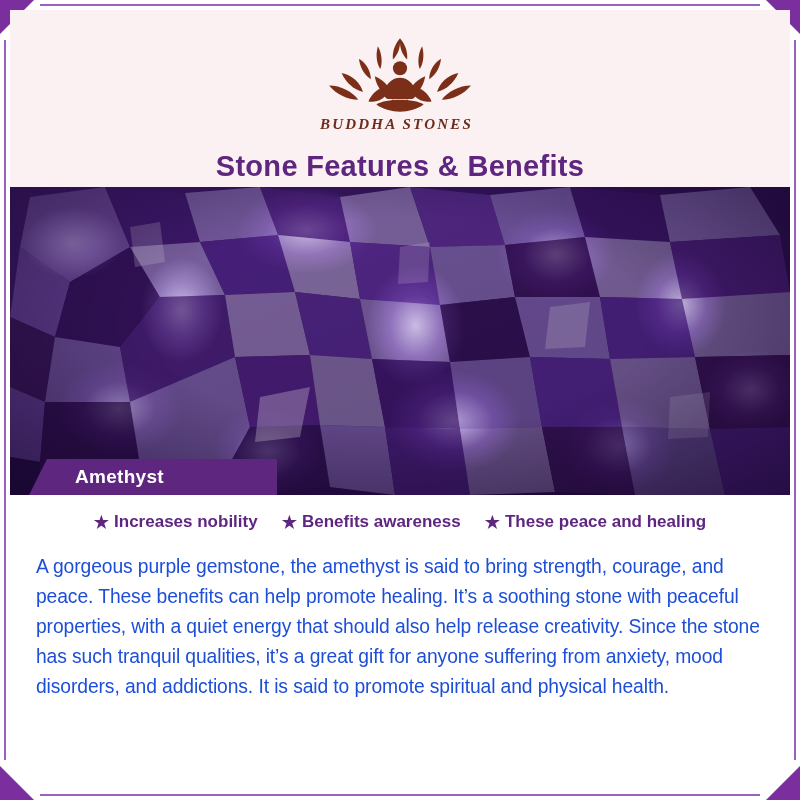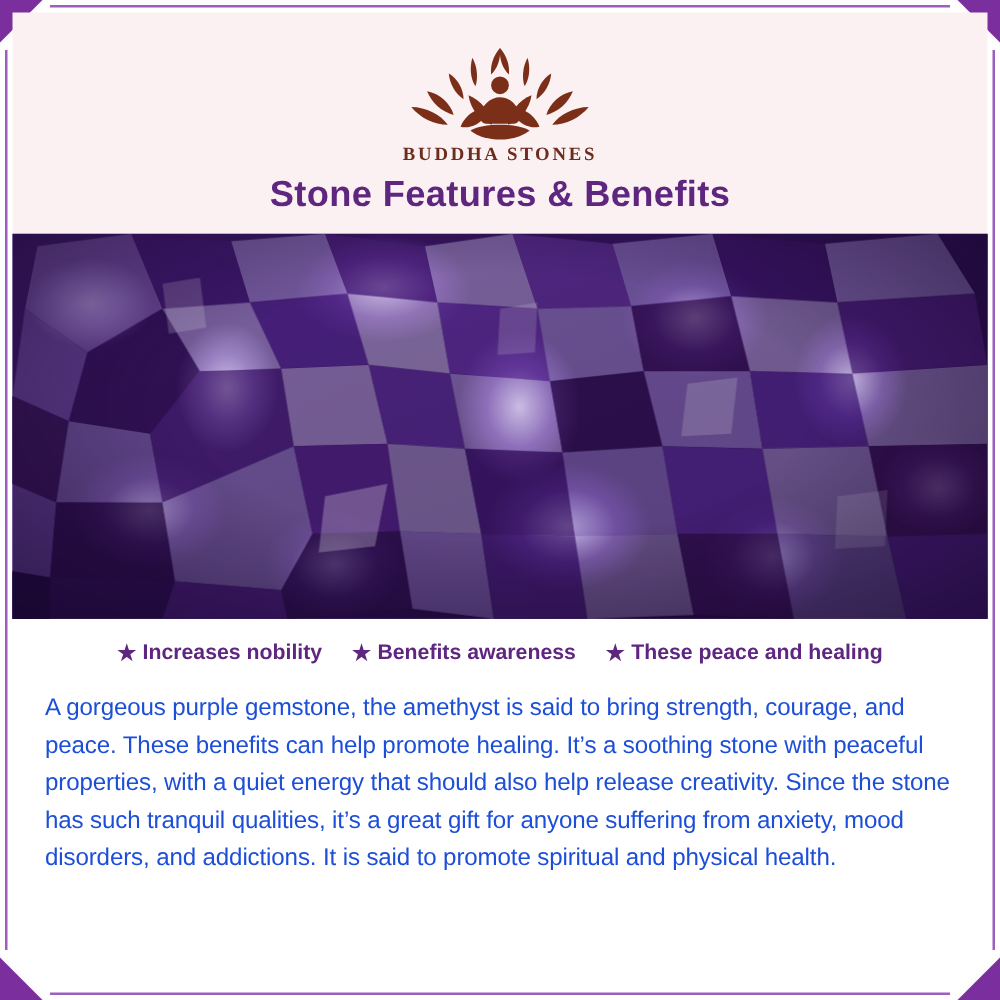--- a/index.html
+++ b/index.html
@@ -62,37 +62,37 @@
     height: 177px;
     background: #fbf1f2;
     display: flex;
     flex-direction: column;
     align-items: center;
   }
   .logo-wrap {
     margin-top: 22px;
     display: flex;
     flex-direction: column;
-    align-items: center;
+    font-style: italic;
   }
   .logo-mark {
     width: 160px;
     height: 82px;
     display: block;
   }
   .brand-name {
     margin-top: 2px;
     font-size: 15px;
     letter-spacing: 2.2px;
     color: #6d2d1c;
     font-weight: bold;
     font-family: "Liberation Serif", serif;
   }
   .header-title {
-    margin-top: 7px;
+    margin-top: 17px;
     font-size: 29px;
     font-weight: bold;
     color: #5f2680;
     letter-spacing: 0.3px;
   }
 
   
   .hero {
     position: absolute;
     top: 187px;
@@ -307,20 +307,23 @@
 
         <polygon points="250,210 300,200 290,250 245,255" fill="#ffffff" opacity="0.30"></polygon>
         <polygon points="120,40 150,35 155,75 125,80" fill="#ffffff" opacity="0.22"></polygon>
         <polygon points="540,120 580,115 575,160 535,162" fill="#ffffff" opacity="0.20"></polygon>
         <polygon points="390,60 420,55 418,95 388,97" fill="#ffffff" opacity="0.18"></polygon>
         <polygon points="660,210 700,205 698,250 658,252" fill="#ffffff" opacity="0.16"></polygon>
       </g>
     </svg>
     <div class="hero-vignette"></div>
 
+    <div class="stone-banner">
+      <span class="stone-banner-label">Amethyst</span>
+    </div>
   </div>
 
   <div class="benefits">
     <div class="benefit">
       <span class="benefit-star">★</span>
       <span>Increases nobility</span>
     </div>
     <div class="benefit">
       <span class="benefit-star">★</span>
       <span>Benefits awareness</span>

